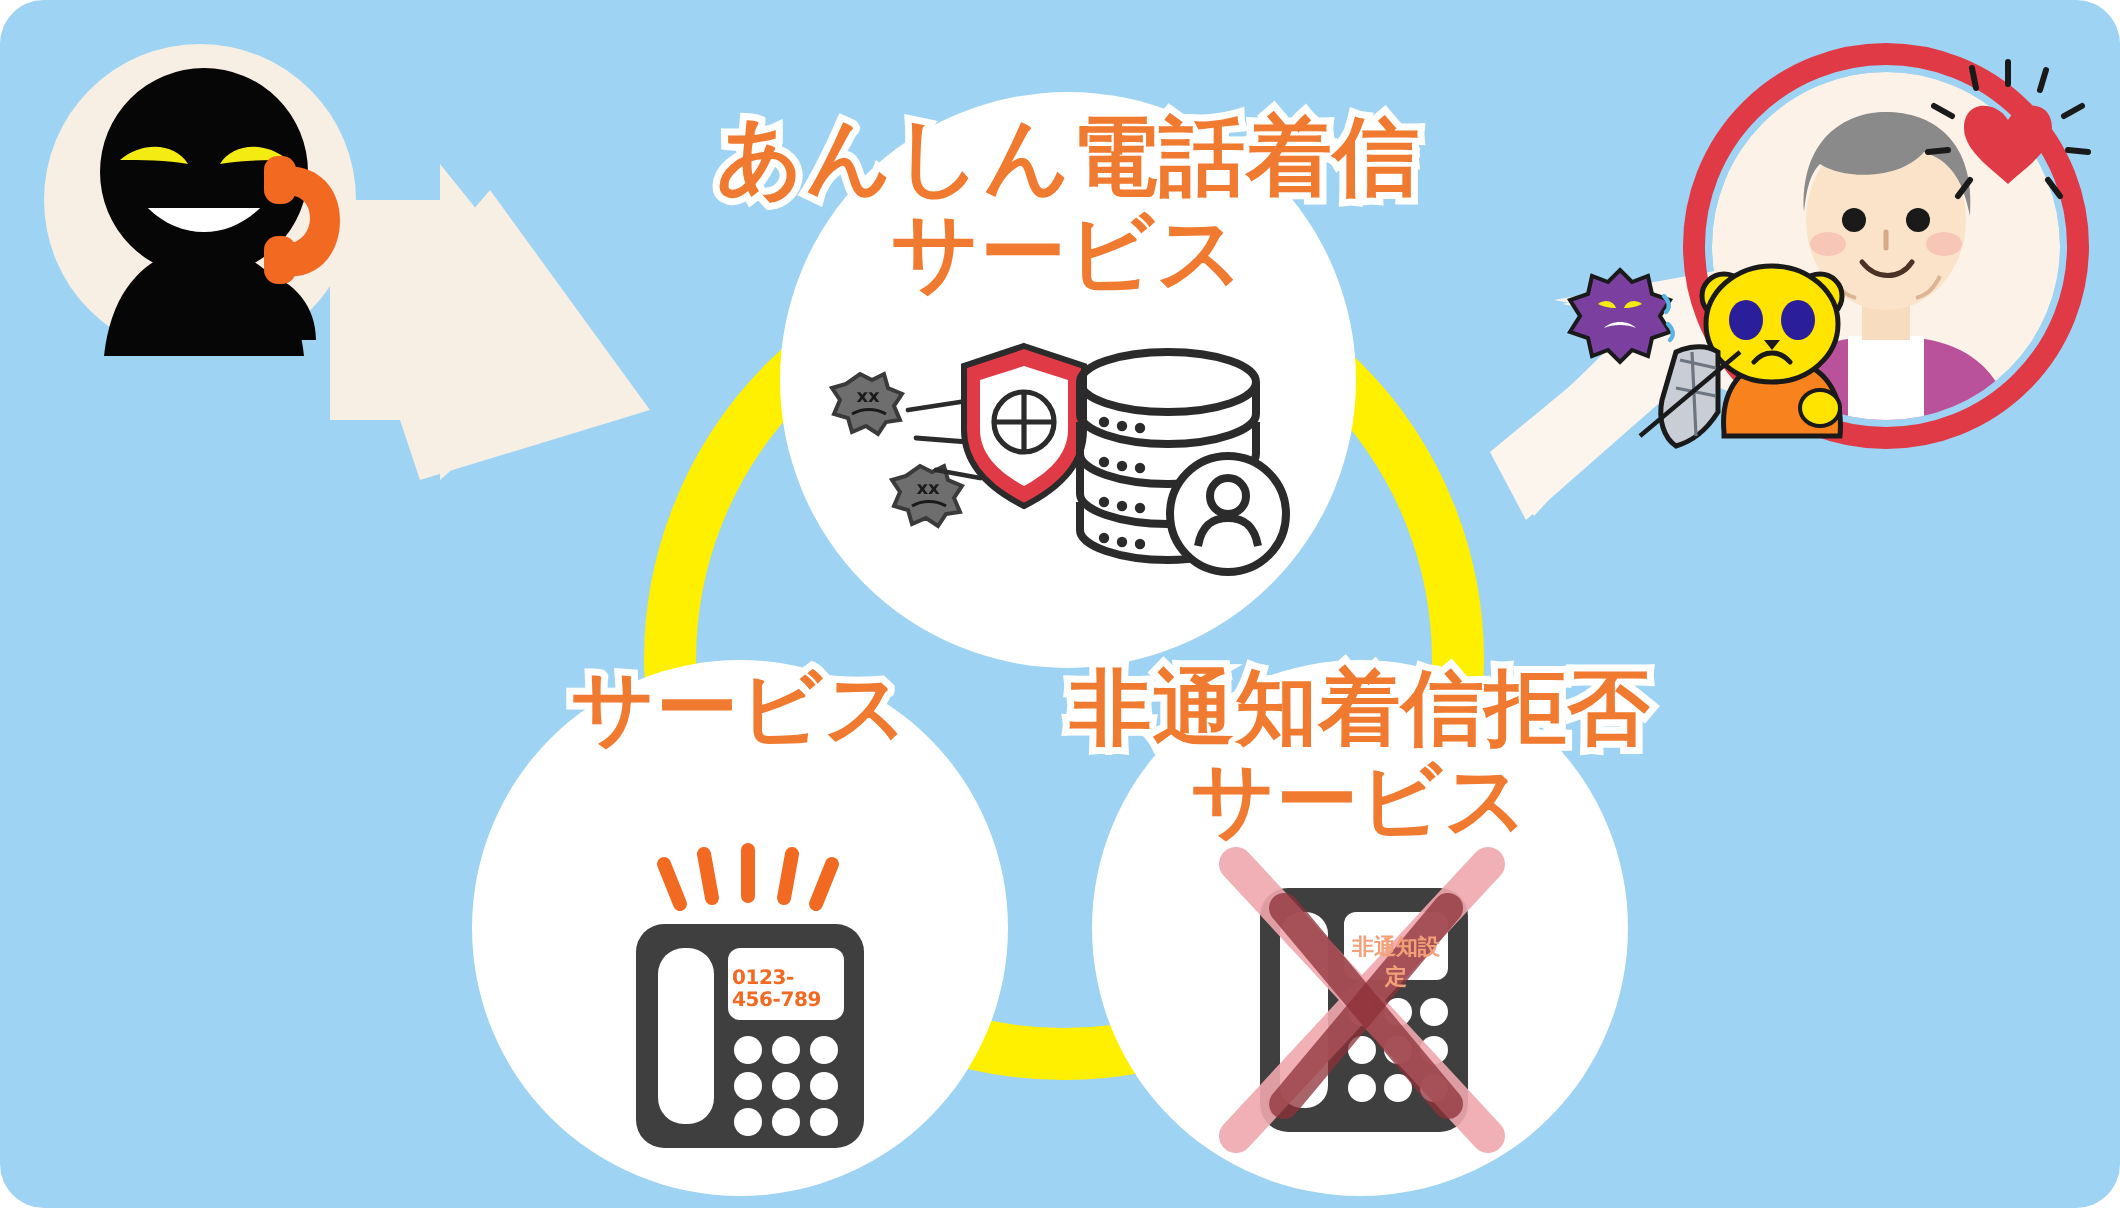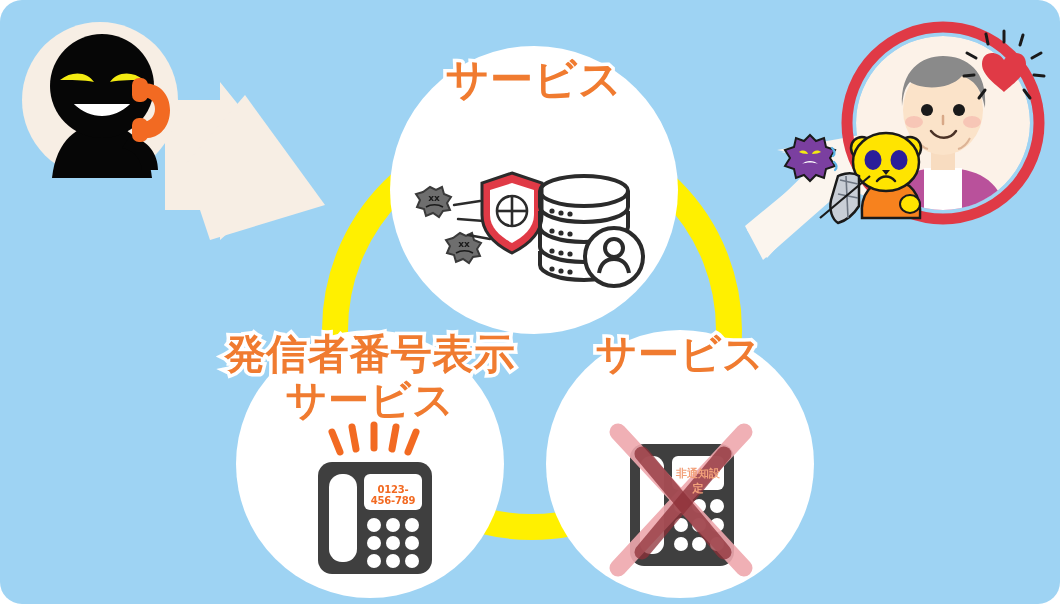--- a/index.html
+++ b/index.html
@@ -190,20 +190,21 @@
       <g stroke="#5BB4E5" stroke-width="2.2" stroke-linecap="round" fill="none">
         <path d="M50 16 C53 19 53 22 51 24"></path>
         <path d="M52 30 C55 33 55 36 53 38"></path>
       </g>
     </svg>
   </div>
 
   <div class="bubble" style="left:390px;top:46px;width:288px;height:288px;"></div>
 
   <div class="svc-title" style="left:342px;top:55px;width:384px;font-size:43px;">
+    <span>あんしん電話着信</span>
     <span>サービス</span>
   </div>
 
   <div class="abs" style="left:402px;top:163px;">
     <svg width="248" height="128" viewBox="0 0 248 128">
 
       <g>
         <path d="M28 24 L34 27 L40 24 L42 31 L49 34 L45 40 L48 47 L41 48 L37 54 L31 50
                  L24 53 L22 46 L15 44 L18 37 L14 31 L21 29 Z" fill="#6E6E6E" stroke="#3A3A3A" stroke-width="2"></path>
         <text x="32" y="38" font-size="9" fill="#1A1A1A" text-anchor="middle" font-weight="bold">xx</text>
@@ -258,21 +259,20 @@
         <circle cx="212" cy="94" r="29" fill="#ffffff" stroke="#2B2B2B" stroke-width="4"></circle>
         <circle cx="212" cy="85" r="9" fill="none" stroke="#2B2B2B" stroke-width="4"></circle>
         <path d="M197 110 C199 99 205 96 212 96 C219 96 225 99 227 110" fill="none" stroke="#2B2B2B" stroke-width="4"></path>
       </g>
     </svg>
   </div>
 
   <div class="bubble" style="left:236px;top:330px;width:268px;height:268px;"></div>
 
   <div class="svc-title" style="left:195px;top:332px;width:350px;font-size:41px;">
-    <span>発信者番号表示</span>
     <span>サービス</span>
   </div>
 
   <div class="abs" style="left:310px;top:424px;">
     <svg width="130" height="152" viewBox="0 0 130 152">
 
       <g stroke="#F26A22" stroke-width="7" stroke-linecap="round">
         <line x1="22" y1="8" x2="30" y2="28"></line>
         <line x1="42" y1="3" x2="46" y2="25"></line>
         <line x1="64" y1="1" x2="64" y2="24"></line>
@@ -291,27 +291,28 @@
           <circle cx="83" cy="101" r="7"></circle>
           <circle cx="102" cy="101" r="7"></circle>
         <circle cx="64" cy="119" r="7"></circle>
           <circle cx="83" cy="119" r="7"></circle>
           <circle cx="102" cy="119" r="7"></circle>
         <circle cx="64" cy="137" r="7"></circle>
           <circle cx="83" cy="137" r="7"></circle>
           <circle cx="102" cy="137" r="7"></circle>
       </g>
     </svg>
-    <div style="position:absolute;left:56px;top:60px;width:54px;text-align:center;
+    <div style="position:absolute;left:56px;top:60px;width:54px;
                 color:#F26A22;font-weight:bold;font-size:10px;letter-spacing:-0.2px;">0123-456-789</div>
   </div>
 
   <div class="bubble" style="left:546px;top:330px;width:268px;height:268px;"></div>
 
   <div class="svc-title" style="left:512px;top:332px;width:336px;font-size:41px;">
+    <span>非通知着信拒否</span>
     <span>サービス</span>
   </div>
 
   <div class="abs" style="left:616px;top:430px;font-family:Liberation Serif, serif;">
     <svg width="130" height="140" viewBox="0 0 130 140">
       <rect x="14" y="14" width="104" height="122" rx="14" fill="#3F3F3F"></rect>
       <rect x="24" y="26" width="24" height="98" rx="11" fill="#ffffff"></rect>
       <rect x="56" y="26" width="52" height="34" rx="6" fill="#ffffff"></rect>
       <g fill="#ffffff">
         <circle cx="65" cy="76" r="7"></circle>

